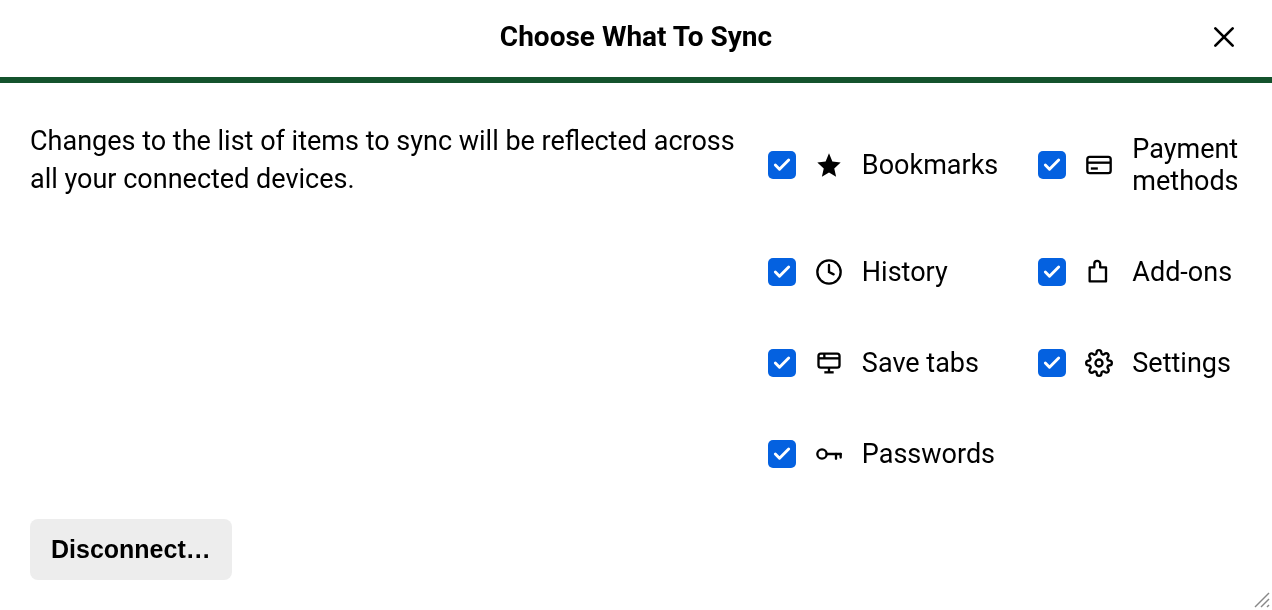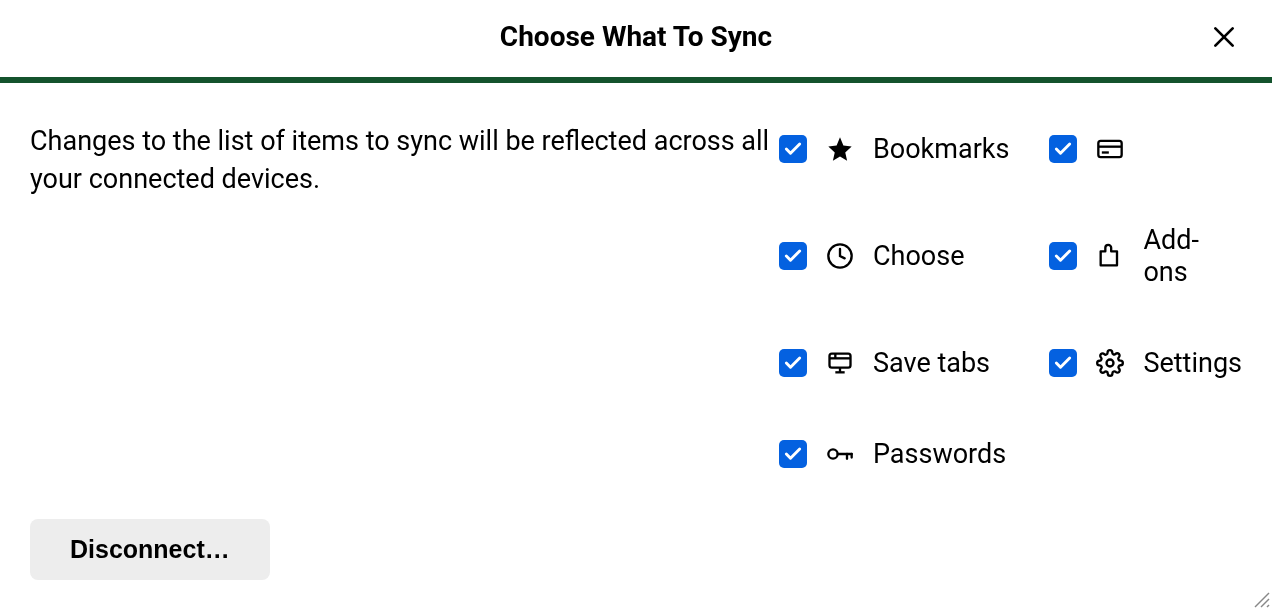--- a/index.html
+++ b/index.html
@@ -109,21 +109,21 @@
       justify-content: space-between;
       align-items: center;
       padding: 20px 30px 30px 30px;
       margin-top: auto;
     }
     .button-group {
       display: flex;
       gap: 20px;
     }
     .btn {
-      padding: 16px 40px;
+      padding: 16px 21px;
       font-size: 25px;
       font-weight: 600;
       border: none;
       border-radius: 8px;
       cursor: pointer;
     }
     .btn-secondary {
       background: #ededed;
       color: #000;
     }
@@ -180,35 +180,36 @@
               <polyline points="4 12 9 17 20 6"></polyline>
             </svg>
         </div>
         <span class="item-icon">
           <svg viewBox="0 0 24 24" fill="none" stroke="#000" stroke-width="2">
             <rect x="2" y="5" width="20" height="14" rx="2"></rect>
             <line x1="2" y1="10" x2="22" y2="10"></line>
             <line x1="5" y1="15" x2="11" y2="15"></line>
           </svg>
         </span>
+        <span class="item-label">Payment methods</span>
       </div>
 
       <div class="checkbox-row">
         <div class="cb">
           <svg viewBox="0 0 24 24" fill="none" stroke="#fff" stroke-width="3.5" stroke-linecap="round" stroke-linejoin="round">
               <polyline points="4 12 9 17 20 6"></polyline>
             </svg>
         </div>
         <span class="item-icon">
           <svg viewBox="0 0 24 24" fill="none" stroke="#000" stroke-width="2" stroke-linecap="round">
             <circle cx="12" cy="12" r="10"></circle>
             <polyline points="12 6 12 12 16 14"></polyline>
           </svg>
         </span>
-        <span class="item-label">Choose</span>
+        <span class="item-label">History</span>
       </div>
 
       <div class="checkbox-row">
         <div class="cb">
           <svg viewBox="0 0 24 24" fill="none" stroke="#fff" stroke-width="3.5" stroke-linecap="round" stroke-linejoin="round">
               <polyline points="4 12 9 17 20 6"></polyline>
             </svg>
         </div>
         <span class="item-icon">
           <svg viewBox="0 0 24 24" fill="none" stroke="#000" stroke-width="2" stroke-linejoin="round">

